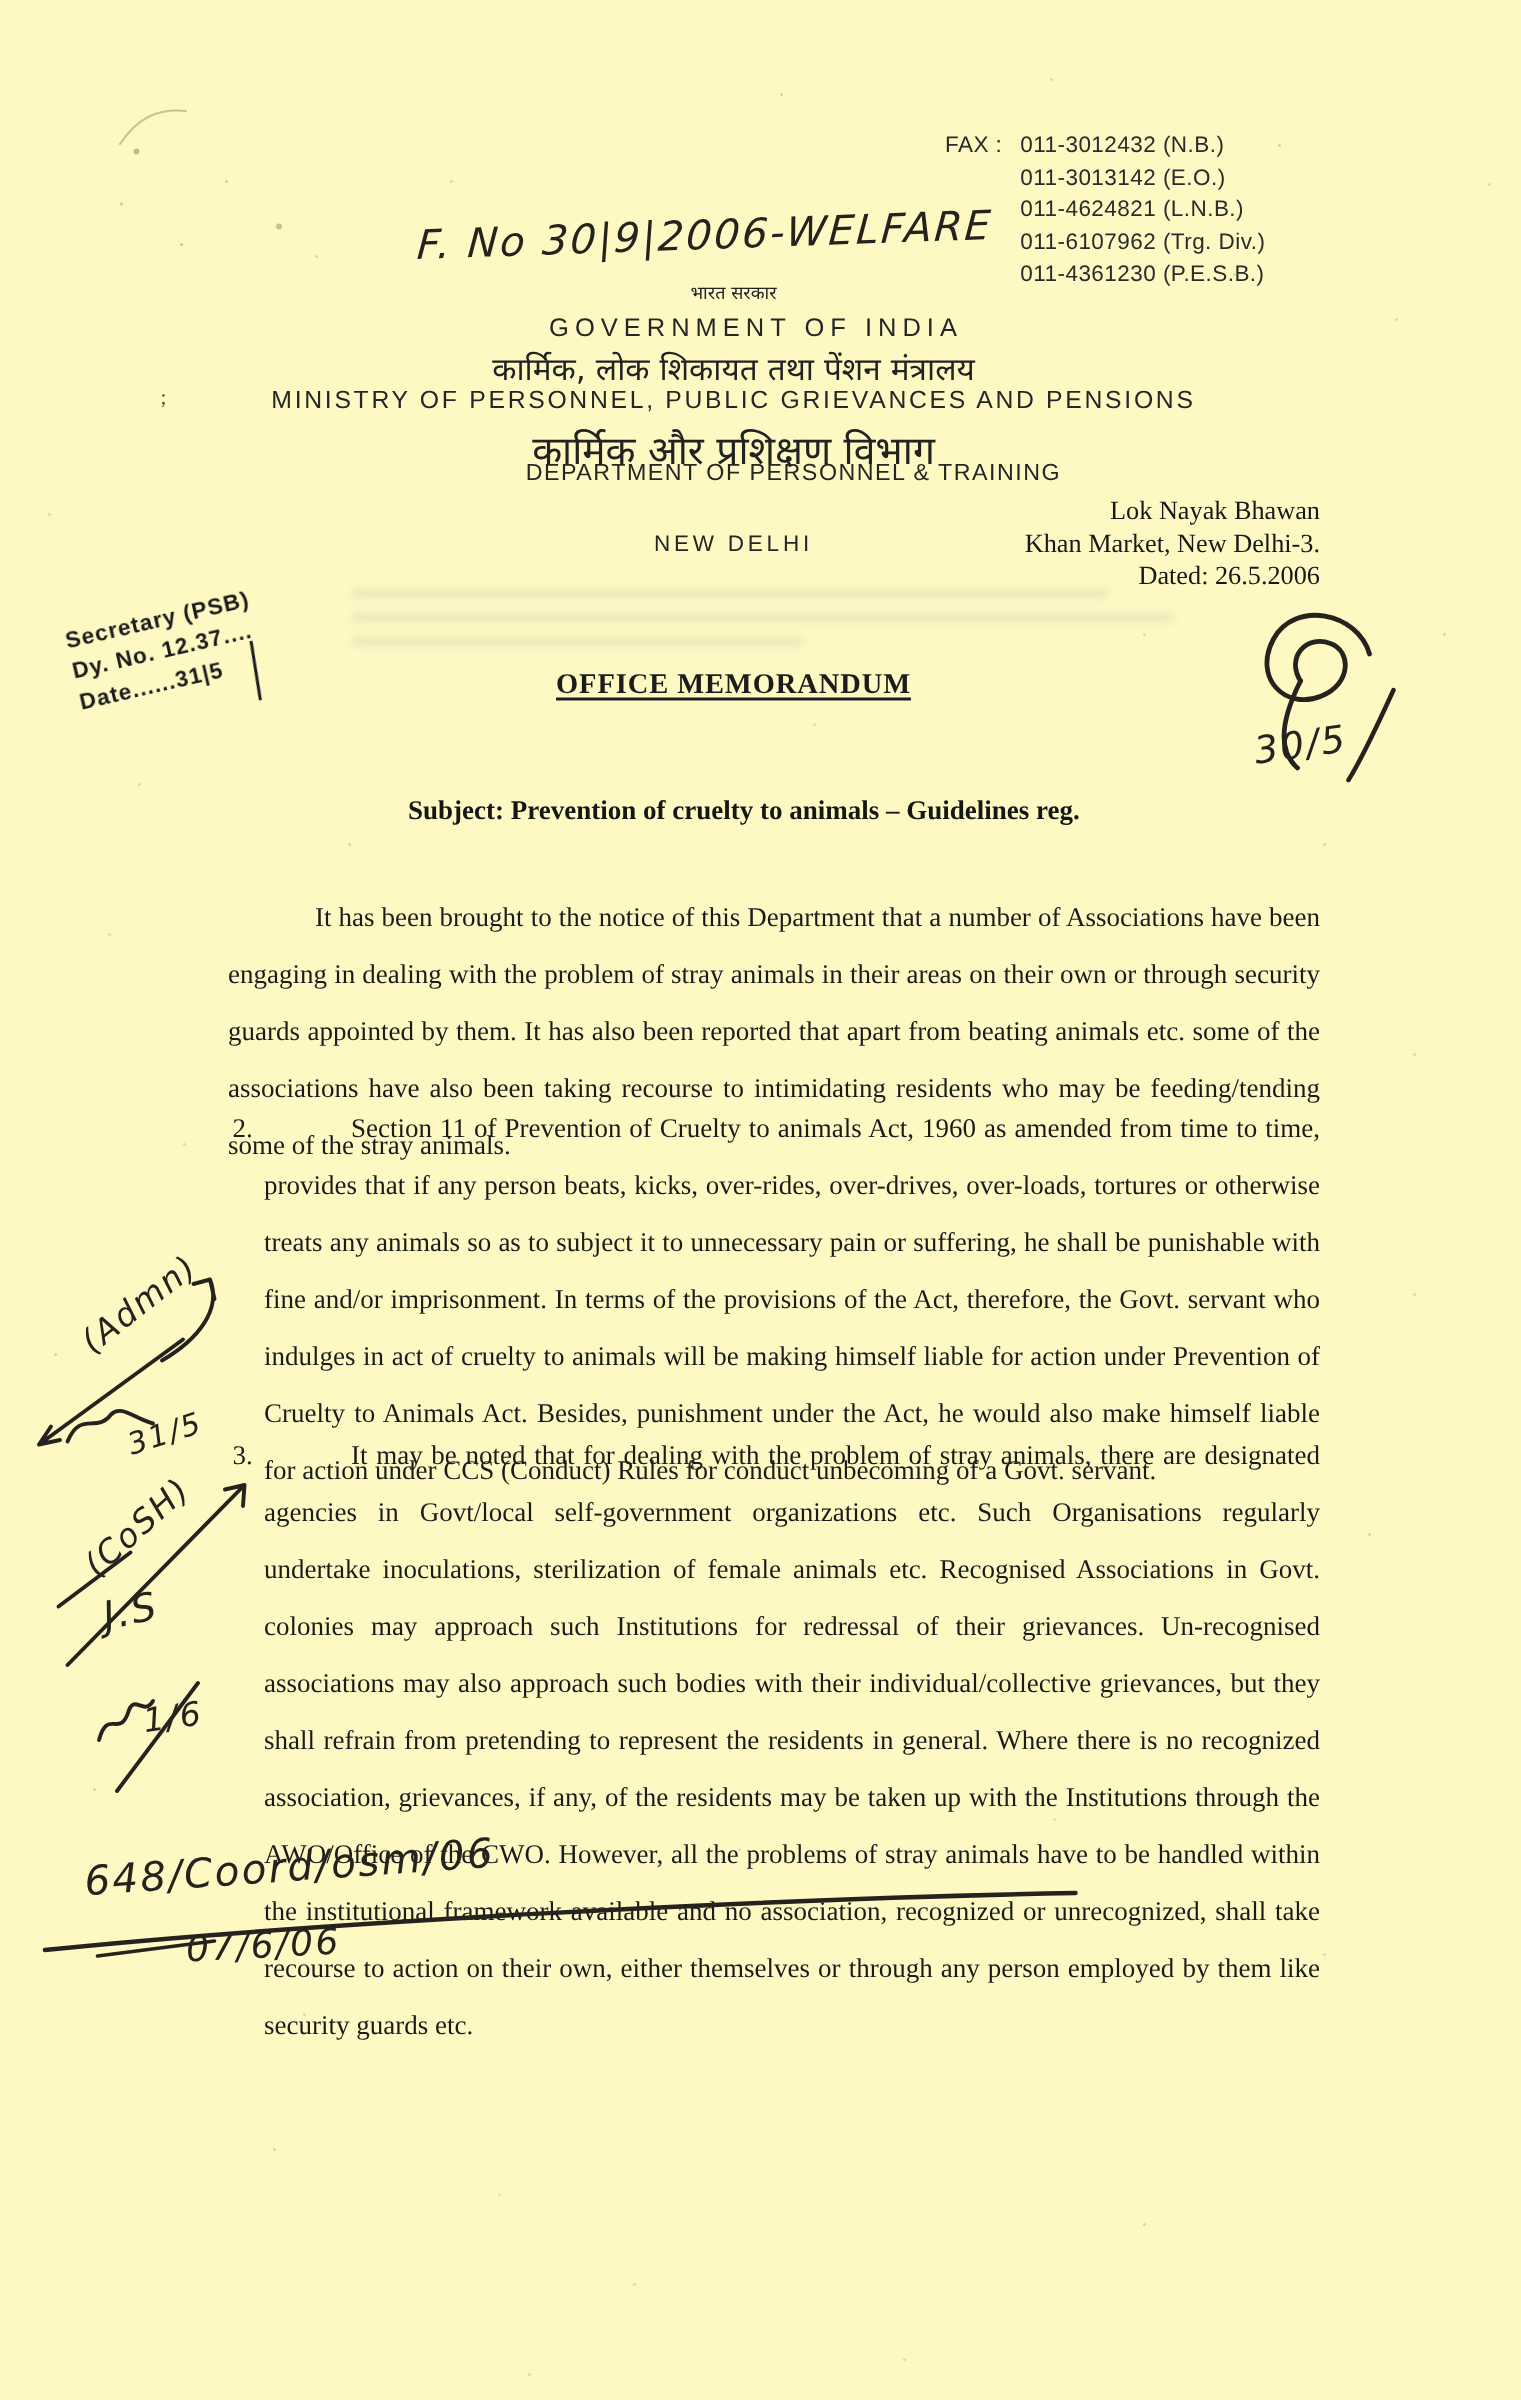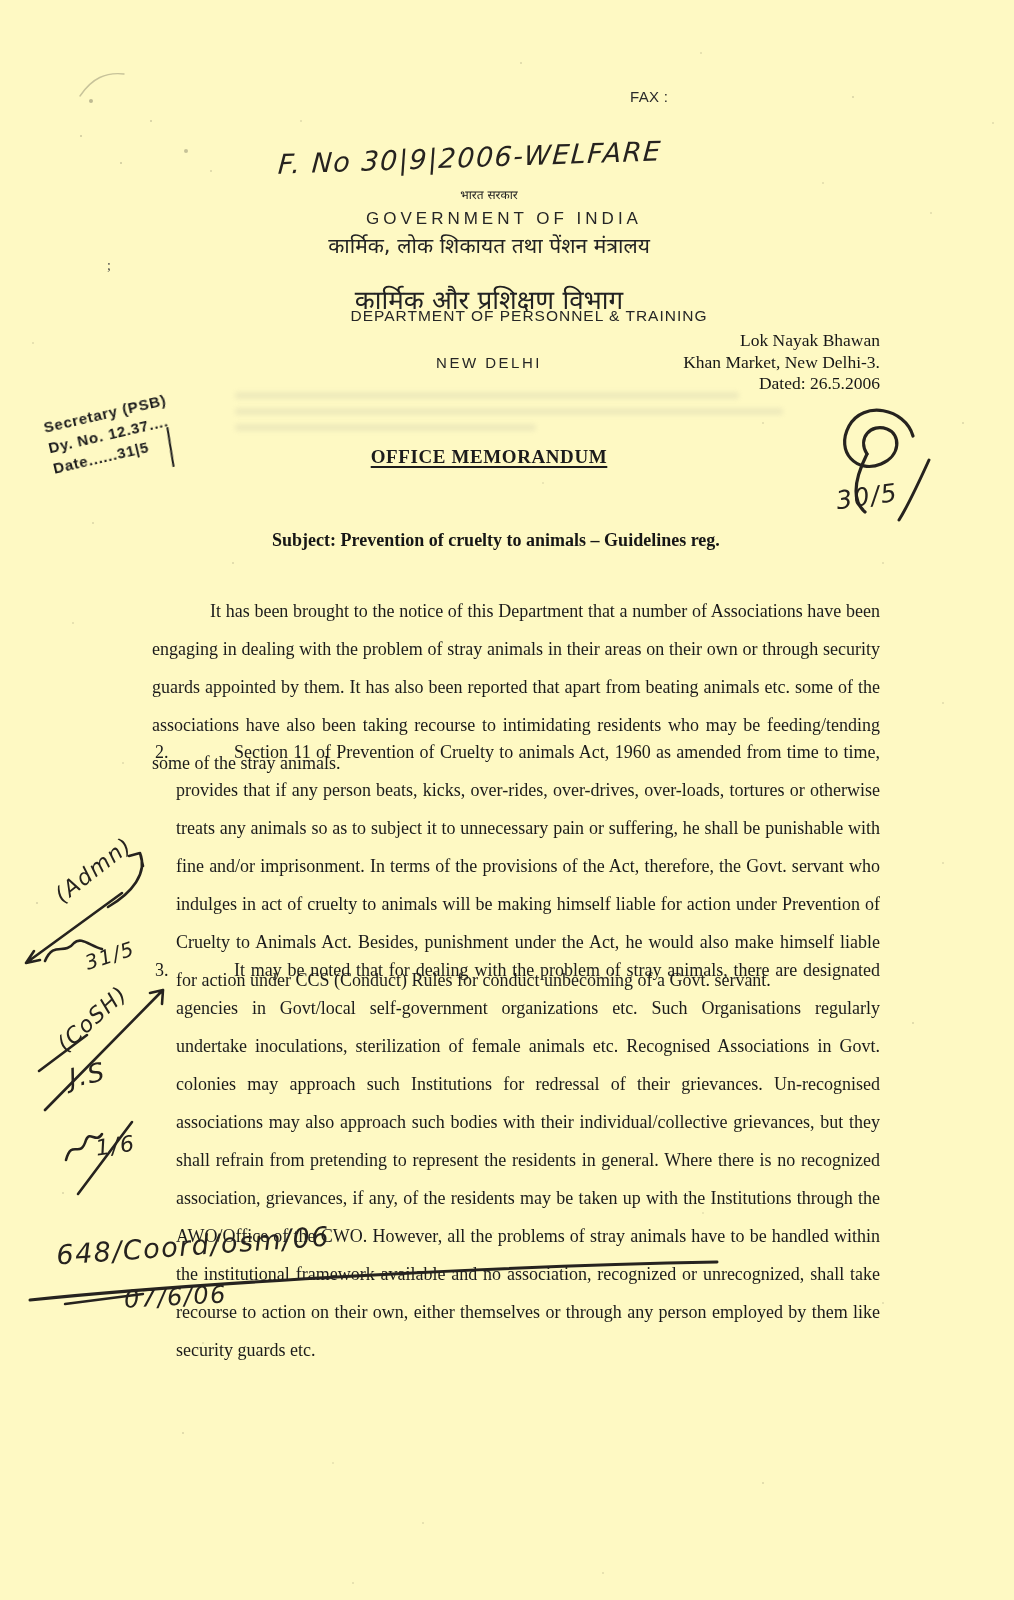--- a/index.html
+++ b/index.html
@@ -111,27 +111,35 @@
 
 <div class="page">
 
   <div class="abs speckles"></div>
   <svg class="stroke corner-mark" width="60" height="40">
     <path class="ink" style="stroke-width:1.4; opacity:.5" d="M 8 30 C 20 12 34 6 52 8"></path>
   </svg>
 
   <div class="abs fax">
     <span class="fax-label">FAX :</span>
+    <div class="fax-lines">
+      <div>011-3012432 (N.B.)</div>
+      <div>011-3013142 (E.O.)</div>
+      <div>011-4624821 (L.N.B.)</div>
+      <div>011-6107962 (Trg. Div.)</div>
+      <div>011-4361230 (P.E.S.B.)</div>
+    </div>
   </div>
 
   <div class="abs hand fileno">F. No 30|9|2006-WELFARE</div>
 
   <div class="abs cline hi h-hi1">भारत सरकार</div>
   <div class="abs cline en h-en1">GOVERNMENT OF INDIA</div>
   <div class="abs cline hi h-hi2">कार्मिक, लोक शिकायत तथा पेंशन मंत्रालय</div>
+  <div class="abs cline en h-en2">MINISTRY OF PERSONNEL, PUBLIC GRIEVANCES AND PENSIONS</div>
   <div class="abs cline hi h-hi3">कार्मिक और प्रशिक्षण विभाग</div>
   <div class="abs cline en h-en3">DEPARTMENT OF PERSONNEL &amp; TRAINING</div>
   <div class="abs cline en h-en4">NEW DELHI</div>
   <div class="abs tiny-i">;</div>
 
   <div class="abs addr">
     <div>Lok Nayak Bhawan</div>
     <div>Khan Market, New Delhi-3.</div>
     <div>Dated: 26.5.2006</div>
   </div>

